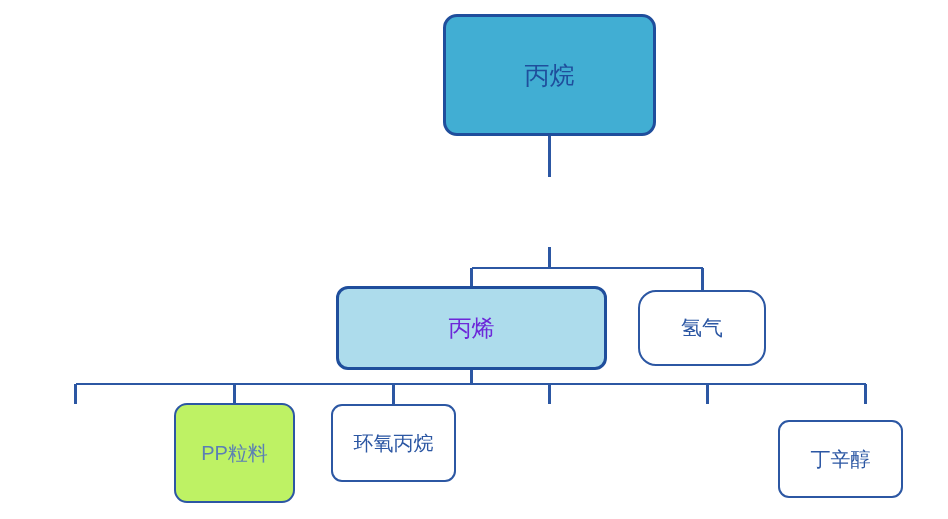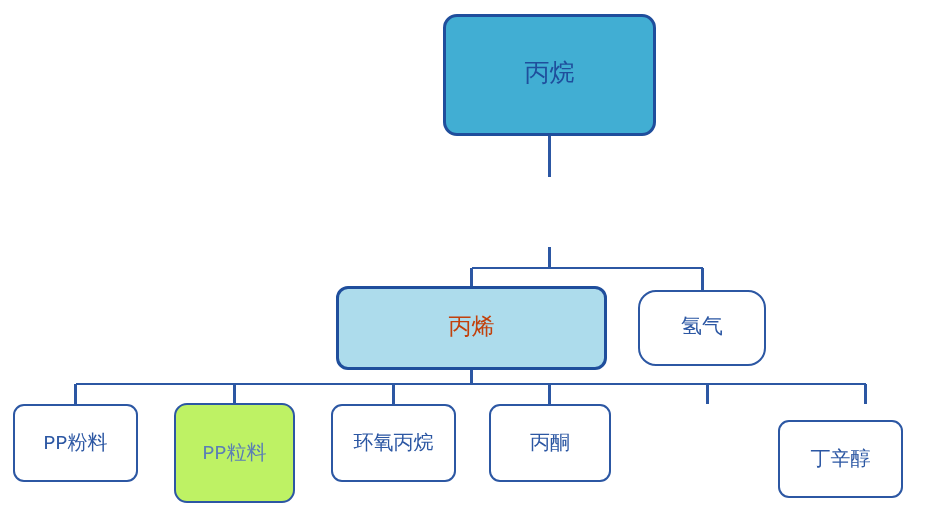--- a/index.html
+++ b/index.html
@@ -31,21 +31,20 @@
     display: flex;
     align-items: center;
     justify-content: center;
     text-align: center;
     border-style: solid;
     line-height: 1.15;
     white-space: nowrap;
   }
   .node-label {
     display: block;
-    font-family: Liberation Mono, monospace;
   }
 
   
   .n-propane {
     left: 443px;
     top: 14px;
     width: 213px;
     height: 122px;
     background: #41aed3;
     border-color: #1f4e9c;
@@ -72,21 +71,21 @@
   
   .n-propylene {
     left: 336px;
     top: 286px;
     width: 271px;
     height: 84px;
     background: #addcec;
     border-color: #1f4e9c;
     border-width: 3px;
     border-radius: 12px;
-    color: #c2410c;
+    color: #6d28d9;
     font-size: 23px;
   }
   .n-hydrogen {
     left: 638px;
     top: 290px;
     width: 128px;
     height: 76px;
     background: #ffffff;
     border-color: #2c57a3;
     border-width: 2px;
@@ -155,29 +154,23 @@
   </div>
 
 
   <div class="node n-propylene">
     <span class="node-label">丙烯</span>
   </div>
   <div class="node n-hydrogen">
     <span class="node-label">氢气</span>
   </div>
 
-  <div class="node lvl4 n-pp-powder">
-    <span class="node-label">PP粉料</span>
-  </div>
   <div class="node n-pp-pellet">
     <span class="node-label">PP粒料</span>
   </div>
   <div class="node lvl4 n-po">
     <span class="node-label">环氧丙烷</span>
-  </div>
-  <div class="node lvl4 n-acetone">
-    <span class="node-label">丙酮</span>
   </div>
   <div class="node lvl4 n-octanol">
     <span class="node-label">丁辛醇</span>
   </div>
 
 </div>
 
 </body></html>

